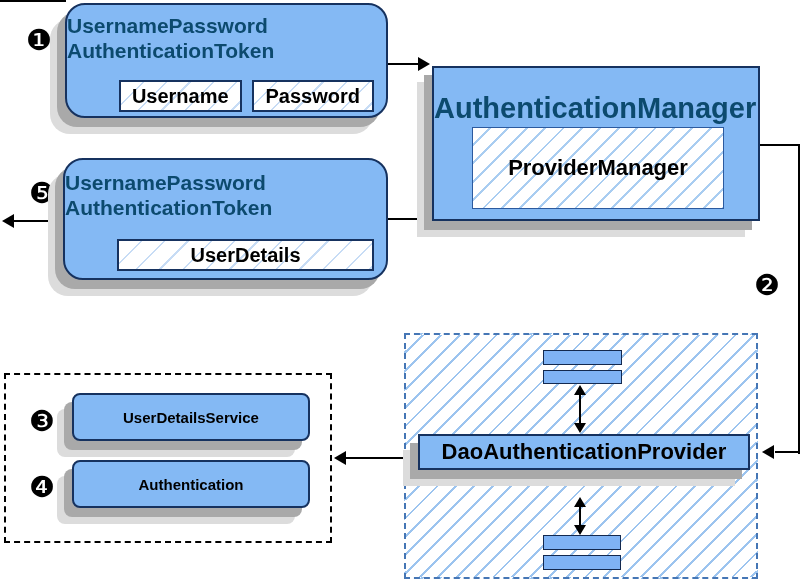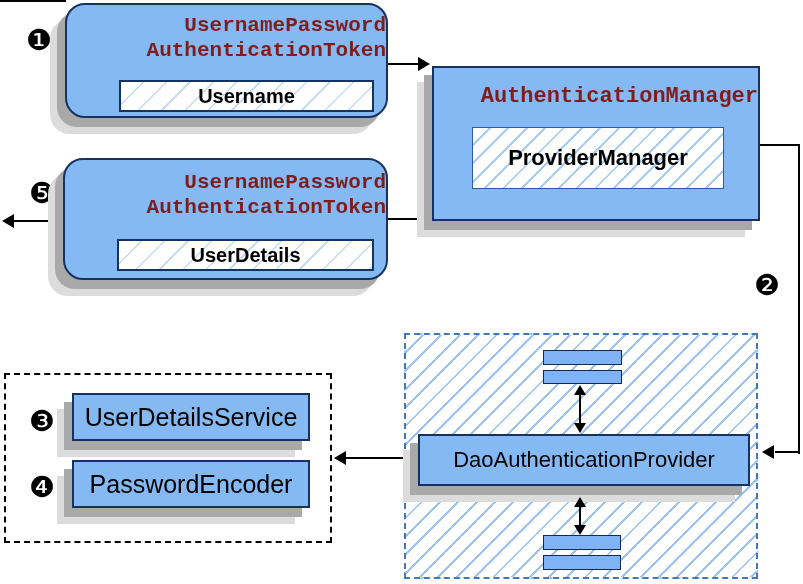--- a/index.html
+++ b/index.html
@@ -7,22 +7,22 @@
     position:relative;width:803px;height:584px;background:#ffffff;overflow:hidden;
     font-family:"Liberation Sans",sans-serif;
   }
   .line{position:absolute;background:#000;}
   .node{
     position:absolute;background:#84b9f4;border:2px solid #16325f;box-sizing:border-box;
     box-shadow:-8px 9px 0 0 #a9a9a9,-15px 16px 0 0 #dcdcdc;
   }
   .rounded{border-radius:20px;border-width:2.5px;}
   .node-title{
-    text-align:right;font-weight:bold;color:#7f1d1d;white-space:pre-line;
-    font-size:21px;line-height:25px;margin-top:8px;font-family:Liberation Mono, monospace;
+    text-align:left;font-weight:bold;color:#0c4a6e;white-space:pre-line;
+    font-size:21px;line-height:25px;margin-top:8px;
   }
   .fields{position:absolute;left:12px;right:12px;display:flex;gap:10px;padding-left:40px;}
   .field{
     flex:1;height:32px;box-sizing:border-box;border:2.5px solid #16325f;background:#fff;
     background-image:repeating-linear-gradient(135deg,transparent 0 15px,#c7dcf5 15px 16.5px);
     display:flex;align-items:center;justify-content:center;
     font-weight:bold;font-size:20px;color:#000;
   }
   .hatch{
     background-color:#fff;
@@ -55,42 +55,42 @@
   #line-dao-left{left:346px;top:457px;width:72px;height:2px;}
   #head-dao-left{left:334px;top:451px;}
 
   
   #token1{left:65px;top:3px;width:323px;height:115px;}
   #token1 .fields{top:75px;}
   #token2{left:63px;top:158px;width:325px;height:122px;}
   #token2 .node-title{margin-top:10px;}
   #token2 .fields{top:79px;align-items:center;}
   #auth-manager{left:432px;top:66px;width:328px;height:155px;}
-  #auth-manager .node-title{font-size:22px;margin-top:16px;}
+  #auth-manager .node-title{font-size:29px;margin-top:28px;}
   #provider-manager{
-    position:absolute;left:38px;top:59px;width:252px;height:62px;box-sizing:border-box;
+    position:absolute;left:38px;top:59px;width:252px;height:82px;box-sizing:border-box;
     border:1.5px solid #2c5a9e;display:flex;align-items:center;justify-content:center;
     font-weight:bold;font-size:22px;
     background-image:repeating-linear-gradient(135deg,transparent 0 11px,#a9cdf1 11px 13px);
     background-color:#fff;
   }
   #providers-label{
     position:absolute;left:482px;top:261px;width:200px;text-align:center;
     font-weight:bold;font-size:20px;line-height:25px;white-space:pre-line;color:#000;
   }
   #providers-box{
     position:absolute;left:404px;top:333px;width:354px;height:246px;box-sizing:border-box;
     border:2px dashed #4576b5;
   }
   #dao-provider{
-    left:418px;top:434px;width:332px;height:52px;
-    display:flex;align-items:center;justify-content:center;font-weight:normal;font-size:22px;
+    left:418px;top:434px;width:332px;height:36px;
+    display:flex;align-items:center;justify-content:center;font-weight:bold;font-size:22px;
   }
   #uds-box,#pe-box{
-    display:flex;align-items:center;justify-content:center;font-weight:normal;font-size:25px;
+    display:flex;align-items:center;justify-content:center;font-weight:bold;font-size:15px;border-radius:8px;
   }
   #uds-box{left:72px;top:393px;width:238px;height:48px;}
   #pe-box {left:72px;top:460px;width:238px;height:48px;}
   #dotted-box{
     position:absolute;left:4px;top:373px;width:328px;height:170px;box-sizing:border-box;
     border:2.5px dashed #000;
   }
   
   #tbar1{left:543px;top:350px;width:79px;height:15px;}
   #tbar2{left:543px;top:370px;width:79px;height:14px;}
@@ -132,20 +132,21 @@
   <div class="line" id="line-right-h2"></div>
   <div class="ah ah-left" id="head-into-dao"></div>
   <div class="line" id="line-dao-left"></div>
   <div class="ah ah-left" id="head-dao-left"></div>
 
   <div class="node rounded" id="token1">
     <div class="node-title">UsernamePassword
 AuthenticationToken</div>
     <div class="fields">
       <div class="field">Username</div>
+      <div class="field">Password</div>
     </div>
   </div>
 
   <div class="node" id="auth-manager">
     <div class="node-title">AuthenticationManager</div>
     <div id="provider-manager">ProviderManager</div>
   </div>
 
   <div class="node rounded" id="token2">
     <div class="node-title">UsernamePassword
@@ -168,15 +169,15 @@
 
   <div class="ah ah-up" id="da2-up"></div>
   <div class="line" id="da2-line"></div>
   <div class="ah ah-down" id="da2-down"></div>
 
   <div class="bar" id="bbar1"></div>
   <div class="bar" id="bbar2"></div>
 
   <div id="dotted-box"></div>
   <div class="node" id="uds-box">UserDetailsService</div>
-  <div class="node" id="pe-box">PasswordEncoder</div>
+  <div class="node" id="pe-box">Authentication</div>
 
 </div>
 
 </body></html>

